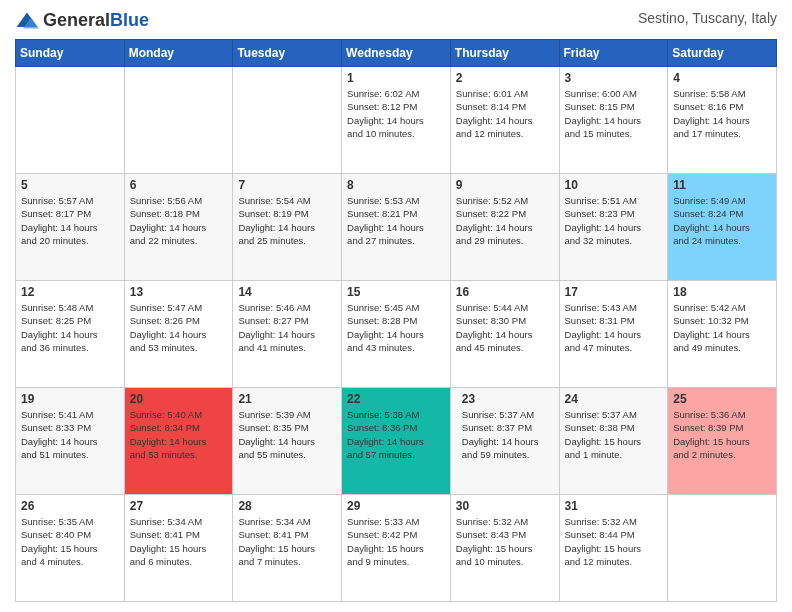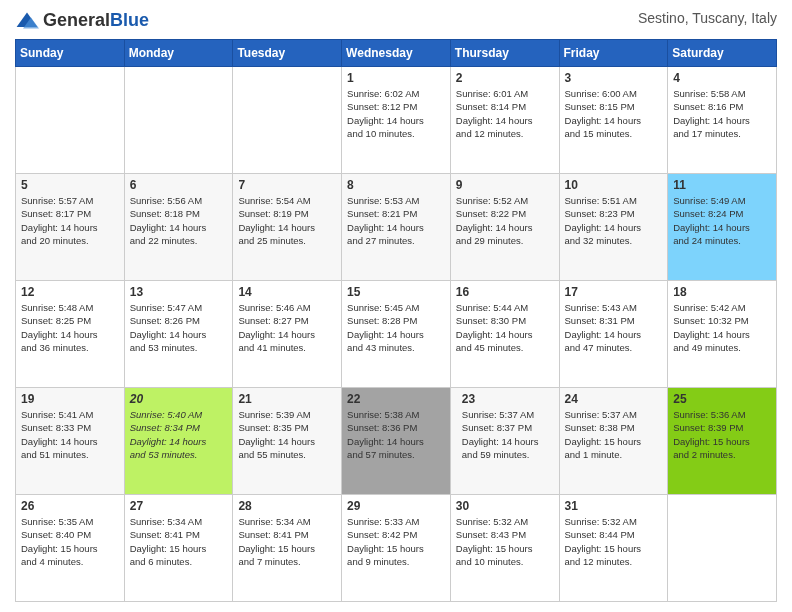--- a/index.html
+++ b/index.html
@@ -200,41 +200,41 @@
           <td>
             <span class="day-number">18</span>
             <div class="day-info"><span>Sunrise: 5:42 AM</span><br><span>Sunset: 10:32 PM</span><br><span>Daylight: 14 hours</span><br><span>and 49 minutes.</span></div>
           </td>
         </tr>
         <tr>
           <td style="background: rgb(247, 247, 247);">
             <span class="day-number">19</span>
             <div class="day-info"><span>Sunrise: 5:41 AM</span><br><span>Sunset: 8:33 PM</span><br><span>Daylight: 14 hours</span><br><span>and 51 minutes.</span></div>
           </td>
-          <td style="background: #bef264; font-style: italic;">
+          <td style="background: #ef4444;">
             <span class="day-number">20</span>
             <div class="day-info"><span>Sunrise: 5:40 AM</span><br><span>Sunset: 8:34 PM</span><br><span>Daylight: 14 hours</span><br><span>and 53 minutes.</span></div>
           </td>
           <td style="background: rgb(247, 247, 247);">
             <span class="day-number">21</span>
             <div class="day-info"><span>Sunrise: 5:39 AM</span><br><span>Sunset: 8:35 PM</span><br><span>Daylight: 14 hours</span><br><span>and 55 minutes.</span></div>
           </td>
-          <td style="background: #a3a3a3;">
+          <td style="background: #14b8a6;">
             <span class="day-number">22</span>
             <div class="day-info"><span>Sunrise: 5:38 AM</span><br><span>Sunset: 8:36 PM</span><br><span>Daylight: 14 hours</span><br><span>and 57 minutes.</span></div>
           </td>
           <td style="background: rgb(247, 247, 247); padding-left: 11px;">
             <span class="day-number">23</span>
             <div class="day-info"><span>Sunrise: 5:37 AM</span><br><span>Sunset: 8:37 PM</span><br><span>Daylight: 14 hours</span><br><span>and 59 minutes.</span></div>
           </td>
           <td style="background: rgb(247, 247, 247);">
             <span class="day-number">24</span>
             <div class="day-info"><span>Sunrise: 5:37 AM</span><br><span>Sunset: 8:38 PM</span><br><span>Daylight: 15 hours</span><br><span>and 1 minute.</span></div>
           </td>
-          <td style="background: #84cc16; margin-top: 24px;">
+          <td style="background: #fca5a5; margin-top: 24px;">
             <span class="day-number">25</span>
             <div class="day-info"><span>Sunrise: 5:36 AM</span><br><span>Sunset: 8:39 PM</span><br><span>Daylight: 15 hours</span><br><span>and 2 minutes.</span></div>
           </td>
         </tr>
         <tr>
           <td>
             <span class="day-number">26</span>
             <div class="day-info"><span>Sunrise: 5:35 AM</span><br><span>Sunset: 8:40 PM</span><br><span>Daylight: 15 hours</span><br><span>and 4 minutes.</span></div>
           </td>
           <td>

